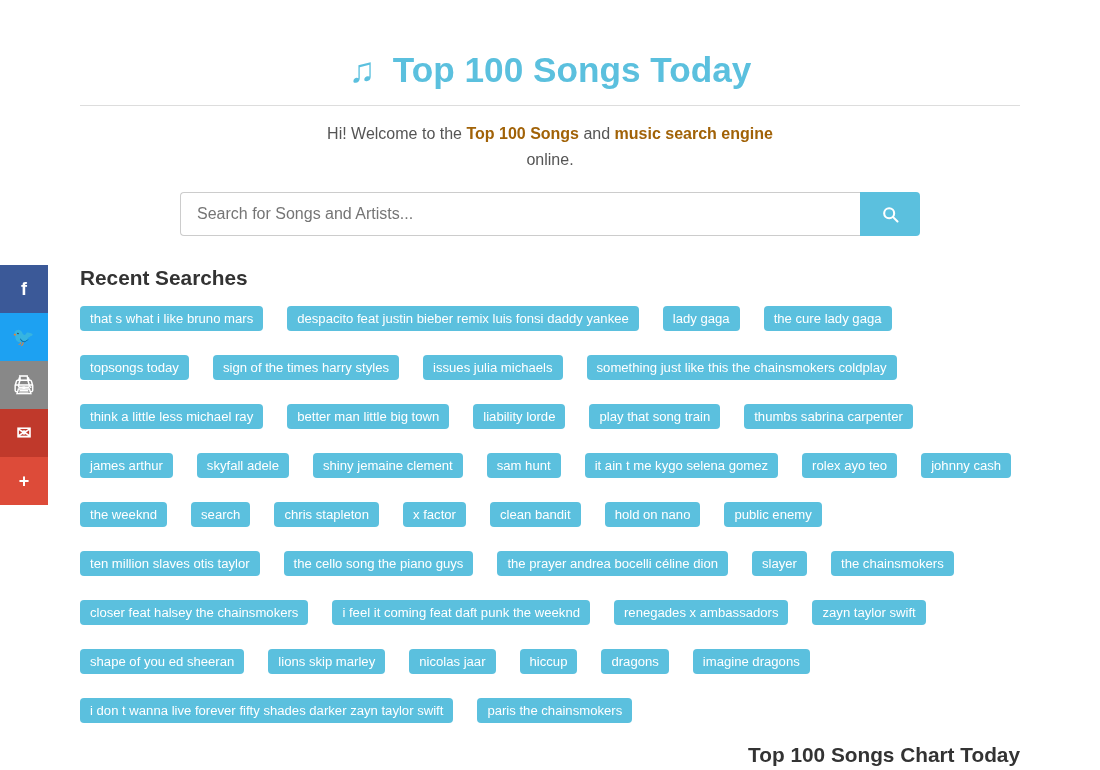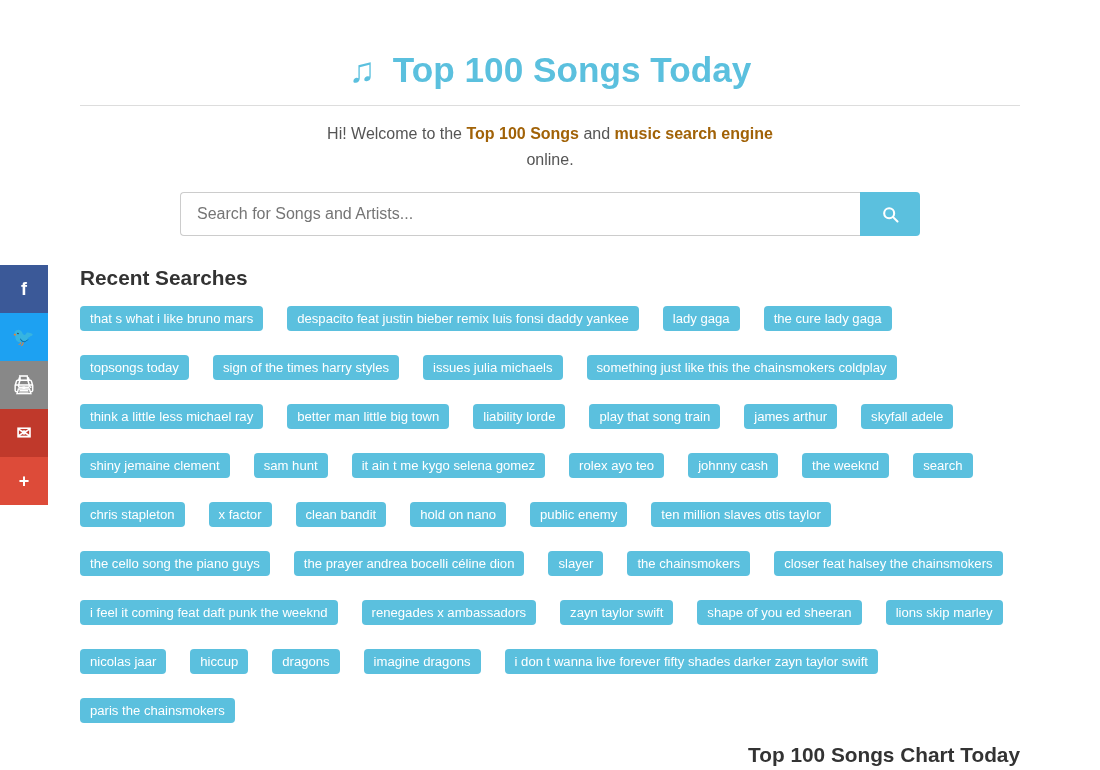--- a/index.html
+++ b/index.html
@@ -228,20 +228,21 @@
       <span class="tag">lady gaga</span>
       <span class="tag">the cure lady gaga</span>
       <span class="tag">topsongs today</span>
       <span class="tag">sign of the times harry styles</span>
       <span class="tag">issues julia michaels</span>
       <span class="tag">something just like this the chainsmokers coldplay</span>
       <span class="tag">think a little less michael ray</span>
       <span class="tag">better man little big town</span>
       <span class="tag">liability lorde</span>
       <span class="tag">play that song train</span>
+      <span class="tag">thumbs sabrina carpenter</span>
       <span class="tag">james arthur</span>
       <span class="tag">skyfall adele</span>
       <span class="tag">shiny jemaine clement</span>
       <span class="tag">sam hunt</span>
       <span class="tag">it ain t me kygo selena gomez</span>
       <span class="tag">rolex ayo teo</span>
       <span class="tag">johnny cash</span>
       <span class="tag">the weeknd</span>
       <span class="tag">search</span>
       <span class="tag">chris stapleton</span>

